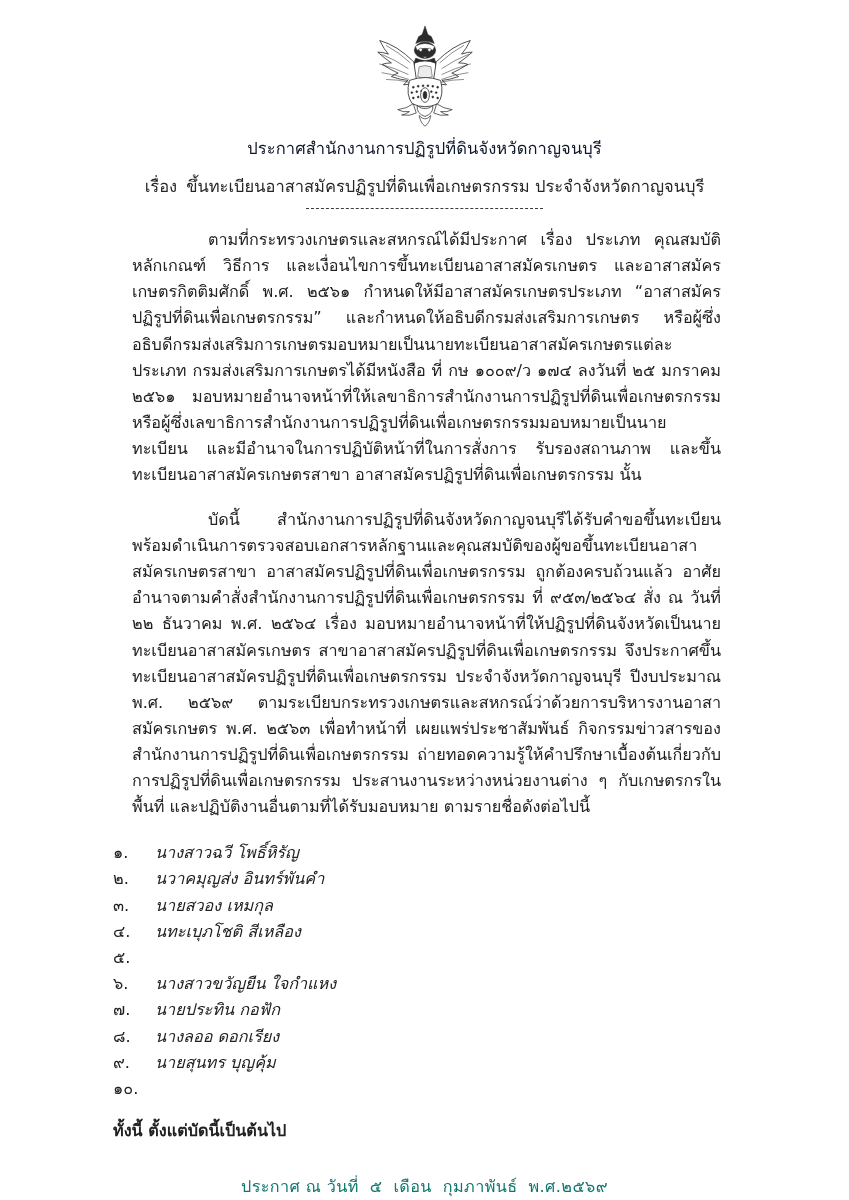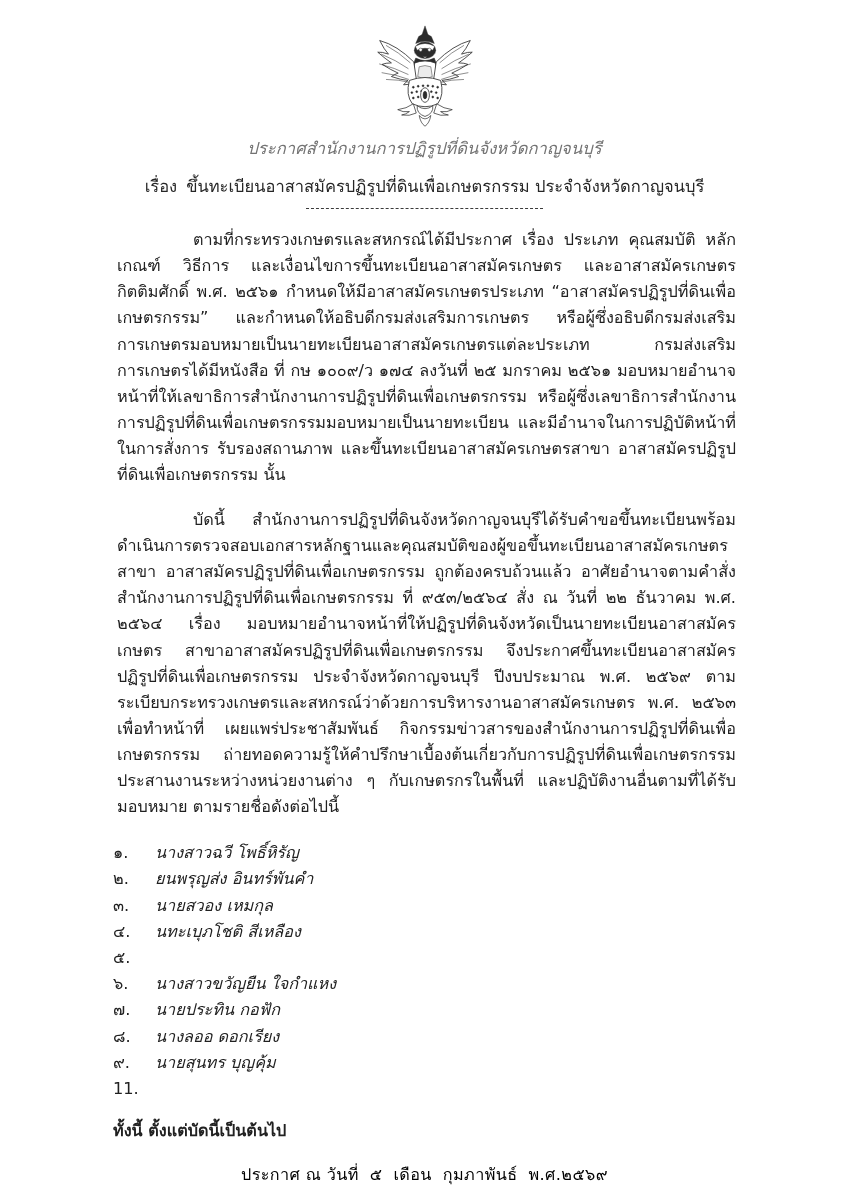--- a/index.html
+++ b/index.html
@@ -43,22 +43,21 @@
 
   
   .title-block {
     text-align: center;
     margin-top: 6px;
   }
   .doc-title {
     font-size: 16.5px;
     line-height: 1.55;
     letter-spacing: 0.1px;
-    color: #737373;
-    font-style: italic;
+    color: #0f172a;
   }
   .doc-subject {
     font-size: 16.5px;
     line-height: 1.55;
     margin-top: 12px;
     color: #262626;
   }
   .doc-subject .lead {
     margin-right: 9px;
   }
@@ -79,21 +78,21 @@
   .body-area {
     padding: 0 113px 0 117px;
     margin-top: 18px;
   }
   .para {
     font-size: 16.2px;
     line-height: 26.1px;
     text-align: justify;
     text-justify: inter-word;
     color: #212121;
-    margin: 0;
+    margin: 15px;
   }
   .para + .para {
     margin-top: 19px;
   }
   .para .indent {
     display: inline-block;
     width: 76px;
   }
 
   
@@ -133,22 +132,22 @@
   }
   .closing-line {
     font-size: 16.2px;
     line-height: 26px;
     color: #212121;
   }
   .date-line {
     text-align: center;
     font-size: 16.2px;
     line-height: 26px;
-    color: #000000;
-    margin-top: 18px;
+    color: #0f766e;
+    margin-top: 30px;
     letter-spacing: 0.4px;
   }
   .date-line .sp {
     display: inline-block;
     width: 11px;
   }
 
   
   .sig-block {
     text-align: center;
@@ -250,21 +249,21 @@
     <p class="para"><span class="indent"></span><span>บัดนี้ สำนักงานการปฏิรูปที่ดินจังหวัดกาญจนบุรีได้รับคำขอขึ้นทะเบียนพร้อมดำเนินการตรวจสอบเอกสารหลักฐานและคุณสมบัติของผู้ขอขึ้นทะเบียนอาสาสมัครเกษตรสาขา อาสาสมัครปฏิรูปที่ดินเพื่อเกษตรกรรม ถูกต้องครบถ้วนแล้ว อาศัยอำนาจตามคำสั่งสำนักงานการปฏิรูปที่ดินเพื่อเกษตรกรรม ที่ ๙๕๓/๒๕๖๔ สั่ง ณ วันที่ ๒๒ ธันวาคม พ.ศ. ๒๕๖๔ เรื่อง มอบหมายอำนาจหน้าที่ให้ปฏิรูปที่ดินจังหวัดเป็นนายทะเบียนอาสาสมัครเกษตร สาขาอาสาสมัครปฏิรูปที่ดินเพื่อเกษตรกรรม จึงประกาศขึ้นทะเบียนอาสาสมัครปฏิรูปที่ดินเพื่อเกษตรกรรม ประจำจังหวัดกาญจนบุรี ปีงบประมาณ พ.ศ. ๒๕๖๙ ตามระเบียบกระทรวงเกษตรและสหกรณ์ว่าด้วยการบริหารงานอาสาสมัครเกษตร พ.ศ. ๒๕๖๓ เพื่อทำหน้าที่ เผยแพร่ประชาสัมพันธ์ กิจกรรมข่าวสารของสำนักงานการปฏิรูปที่ดินเพื่อเกษตรกรรม ถ่ายทอดความรู้ให้คำปรึกษาเบื้องต้นเกี่ยวกับการปฏิรูปที่ดินเพื่อเกษตรกรรม ประสานงานระหว่างหน่วยงานต่าง ๆ กับเกษตรกรในพื้นที่ และปฏิบัติงานอื่นตามที่ได้รับมอบหมาย ตามรายชื่อดังต่อไปนี้</span></p>
   </div>
 
   <ul class="name-list">
     <li class="name-item">
         <span class="name-num">๑.</span>
         <span class="name-text">นางสาวฉวี โพธิ์หิรัญ</span>
       </li>
     <li class="name-item">
         <span class="name-num">๒.</span>
-        <span class="name-text">ยนพรุญส่ง อินทร์พันคำ</span>
+        <span class="name-text">นวาคมุญส่ง อินทร์พันคำ</span>
       </li>
     <li class="name-item">
         <span class="name-num">๓.</span>
         <span class="name-text">นายสวอง เหมกุล</span>
       </li>
     <li class="name-item">
         <span class="name-num">๔.</span>
         <span class="name-text">นทะเบุภโชติ สีเหลือง</span>
       </li>
     <li class="name-item">
@@ -280,21 +279,21 @@
       </li>
     <li class="name-item">
         <span class="name-num">๘.</span>
         <span class="name-text">นางลออ ดอกเรียง</span>
       </li>
     <li class="name-item">
         <span class="name-num">๙.</span>
         <span class="name-text">นายสุนทร บุญคุ้ม</span>
       </li>
     <li class="name-item">
-        <span class="name-num wide">11.</span>
+        <span class="name-num wide">๑๐.</span>
       </li>
   </ul>
 
   <div class="closing">
     <div class="closing-line">ทั้งนี้ ตั้งแต่บัดนี้เป็นต้นไป</div>
   </div>
 
   <div class="date-line"><span>ประกาศ ณ วันที่</span><span class="sp"></span><span>๕</span><span class="sp"></span><span>เดือน</span><span class="sp"></span><span>กุมภาพันธ์</span><span class="sp"></span><span>พ.ศ.</span><span>๒๕๖๙</span></div>
 
   <div class="sig-block">

